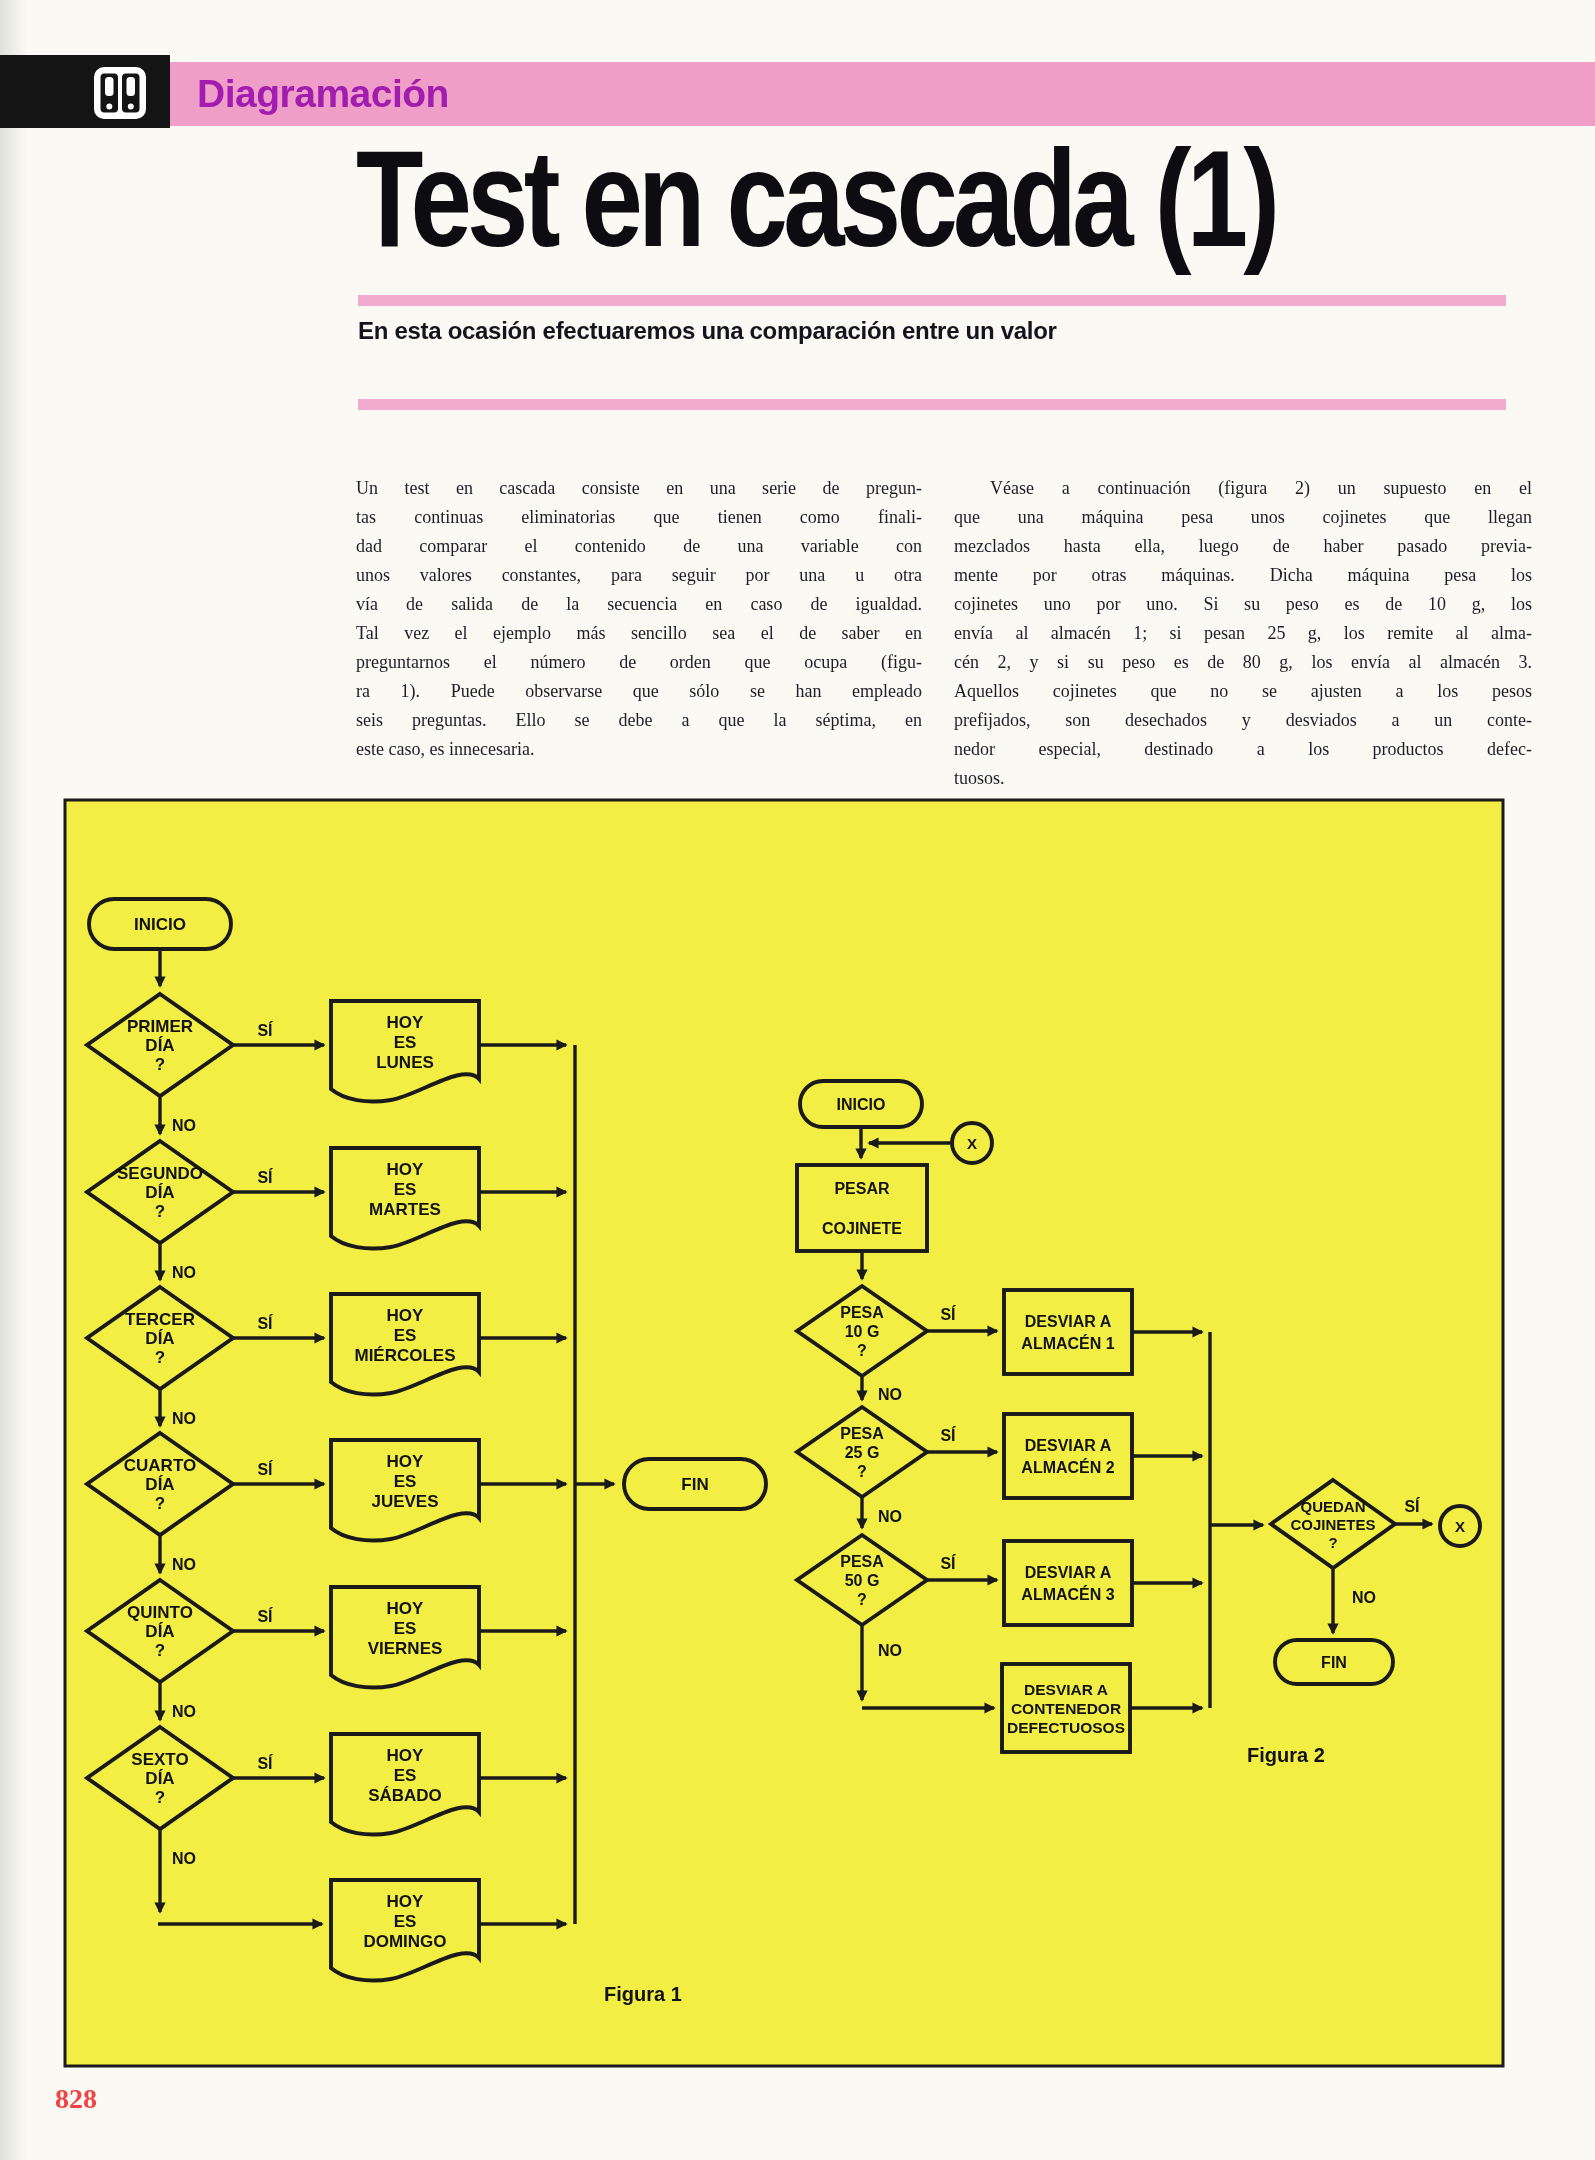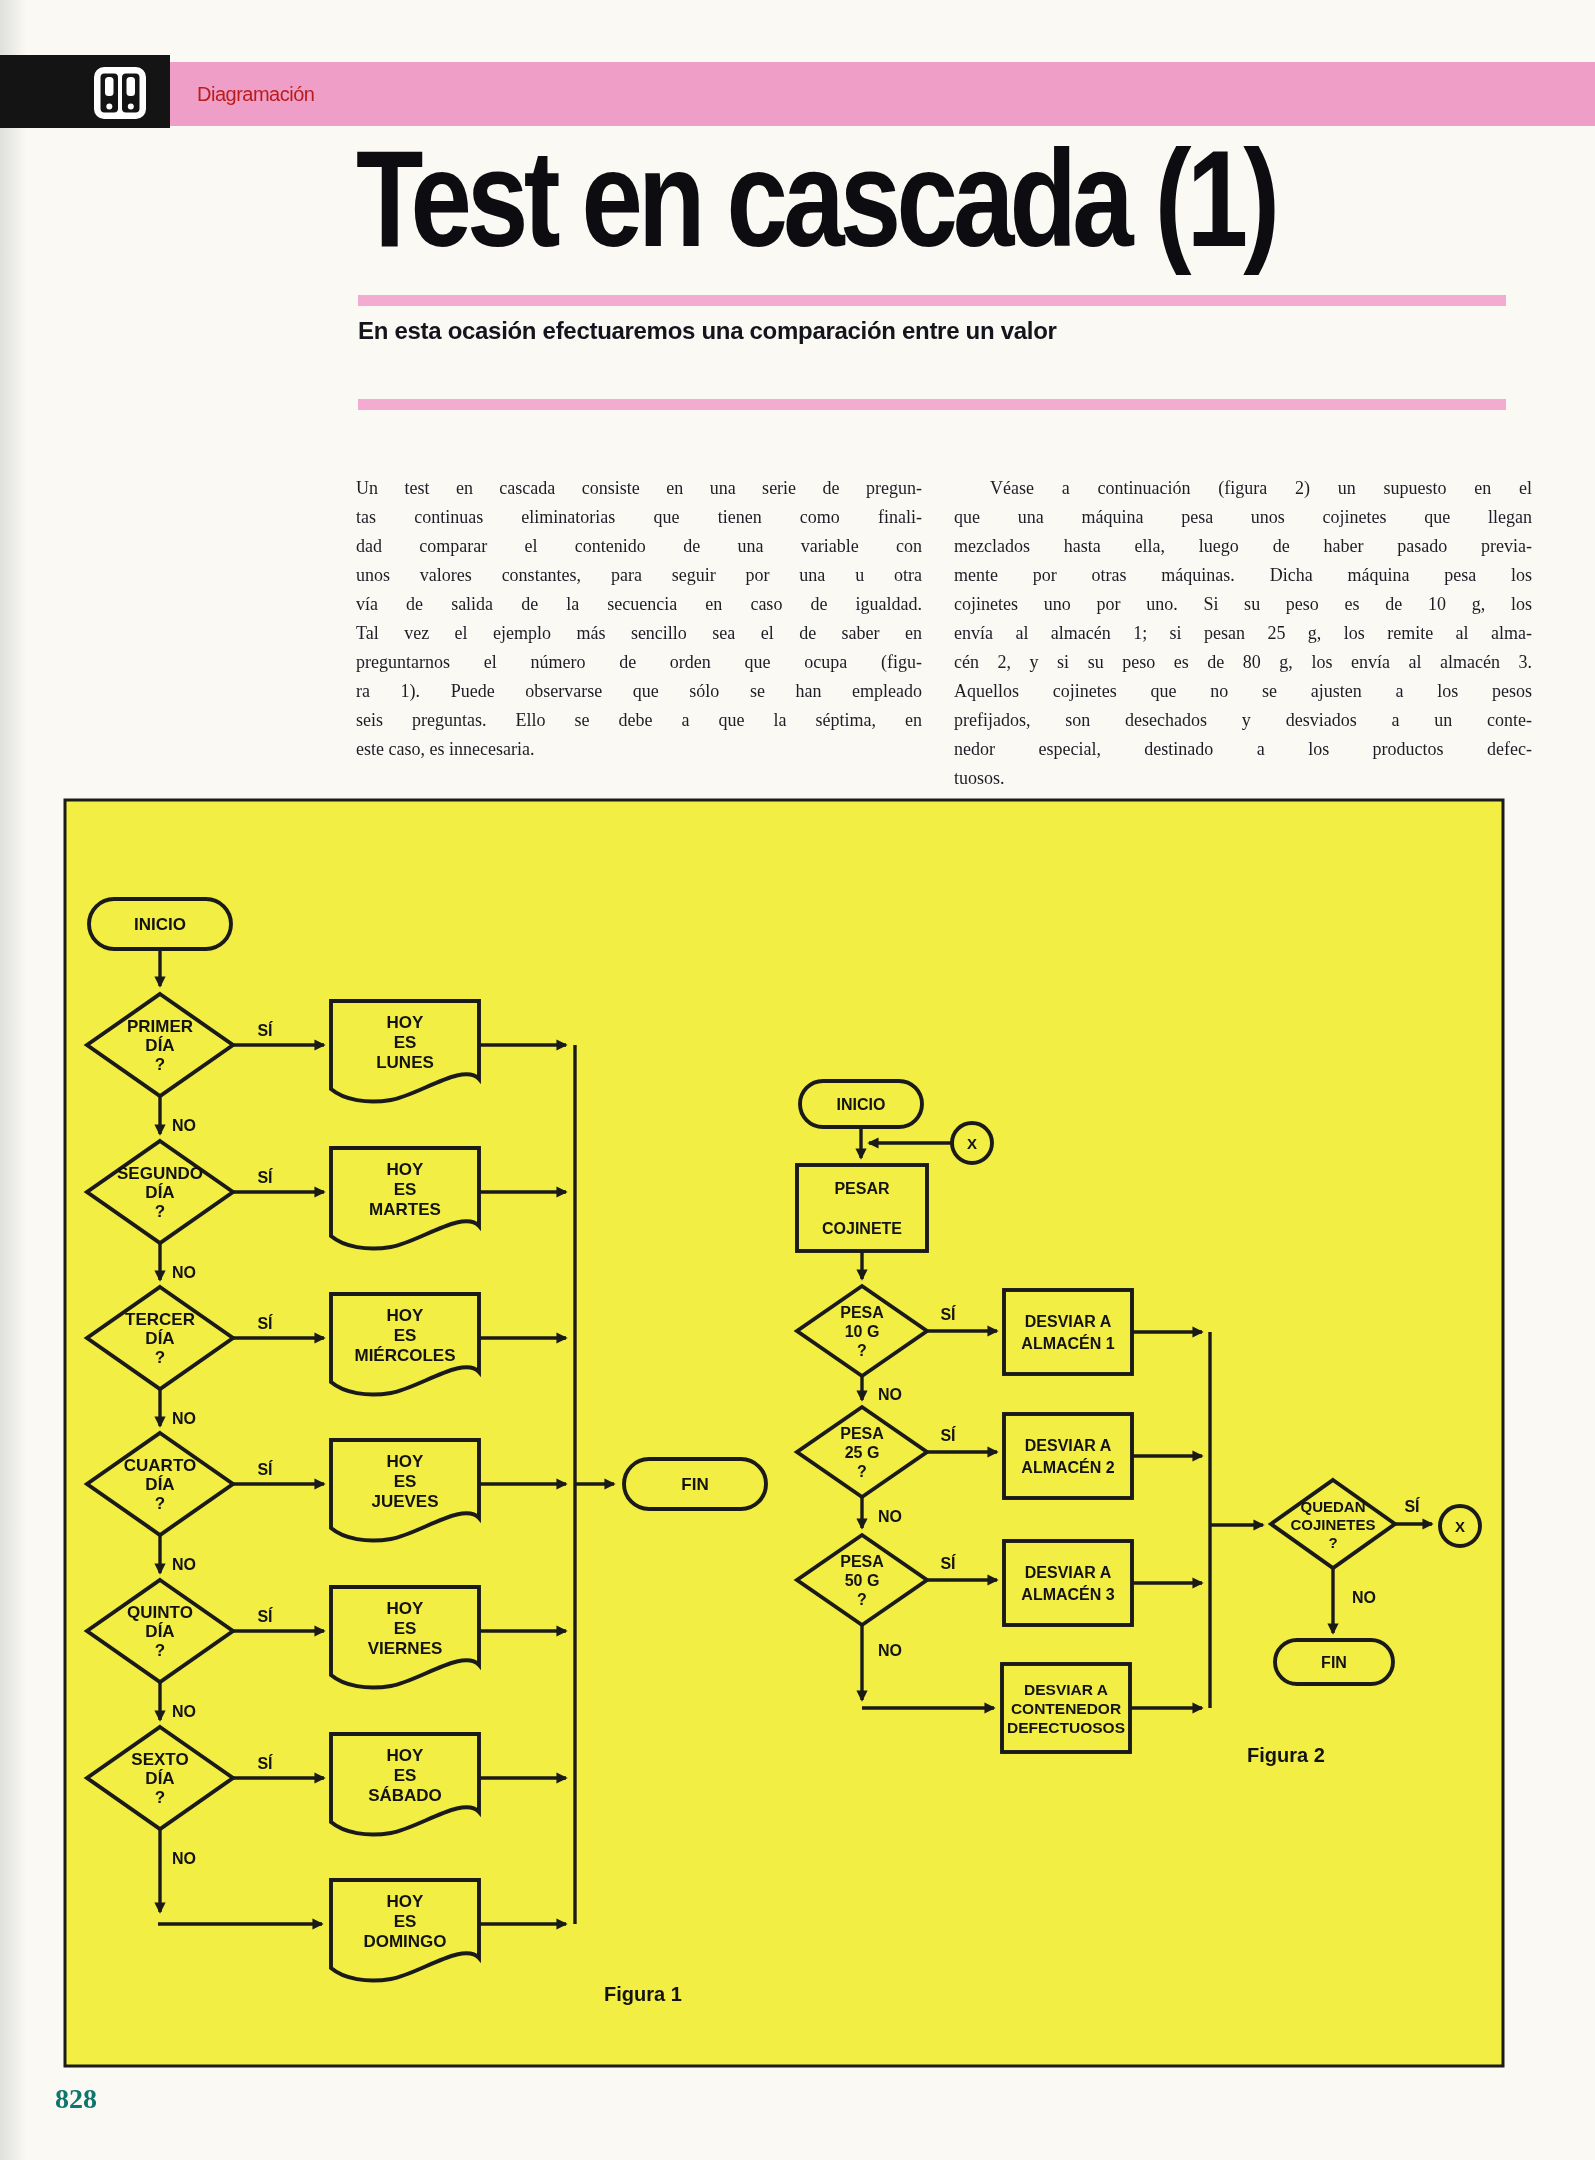--- a/index.html
+++ b/index.html
@@ -8,22 +8,22 @@
   }
   html,body{margin:0;padding:0;}
   body{background:var(--paper);font-family:"Liberation Sans",sans-serif;}
   .page{position:relative;width:1595px;height:2160px;background:var(--paper);overflow:hidden;}
   .page::before{content:'';position:absolute;left:0;top:0;bottom:0;width:26px;
     background:linear-gradient(90deg,#dfdfdb,rgba(250,249,244,0));pointer-events:none;}
   
   .band{position:absolute;left:0;top:62px;width:1595px;height:64px;background:var(--band_pink);}
   .chip{position:absolute;left:0;top:55px;width:170px;height:73px;background:#141414;}
   .chip svg{position:absolute;left:92px;top:10px;}
-  .section-title{position:absolute;left:197px;top:75px;font-size:20px;font-weight:400;
-    letter-spacing:-0.5px;color:#b91c1c;line-height:38px;}
+  .section-title{position:absolute;left:197px;top:75px;font-size:39px;font-weight:700;
+    letter-spacing:-0.5px;color:#a21caf;line-height:38px;}
   
   h1.title{position:absolute;left:356px;top:128px;margin:0;white-space:nowrap;
     font:800 138px/1.02 "Liberation Sans",sans-serif;letter-spacing:-6px;color:#0d0d11;
     transform:scaleX(.8);transform-origin:0 0;}
   .rule{position:absolute;left:358px;width:1148px;height:11px;background:var(--rule_pink);}
   .rule-top{top:295px;}
   .rule-bottom{top:399px;}
   .subtitle{position:absolute;left:358px;top:311px;width:1150px;
     font-size:24px;font-weight:700;line-height:40px;letter-spacing:-0.3px;color:#14141c;}
   
@@ -33,21 +33,21 @@
   .col .bl{text-align:justify;}
   .col .jl{text-align-last:justify;}
   .col .ind{text-indent:36px;}
   
   #flow{position:absolute;left:63px;top:798px;overflow:visible;}
   #flow text{font-family:"Liberation Sans",sans-serif;font-weight:700;fill:#131313;}
   #flow .nl{stroke:#1a1a1a;stroke-width:3.4;fill:none;}
   #flow .ns{stroke:#1a1a1a;stroke-width:3.9;fill:none;}
   #flow .panel{fill:var(--panel_yellow);stroke:#1b1b1b;stroke-width:3;}
   .pageno{position:absolute;left:55px;top:2083px;font-family:"Liberation Serif",serif;
-    font-weight:700;font-size:28px;color:#0f766e;}
+    font-weight:700;font-size:28px;color:#ef4444;}
 </style>
 </head>
 <body>
 
 <div class="page">
 
   <div class="band"></div>
   <div class="chip">
     <svg width="56" height="56" viewBox="0 0 56 56">
       <rect x="2" y="2" width="52" height="52" rx="10" fill="#ffffff"></rect>

